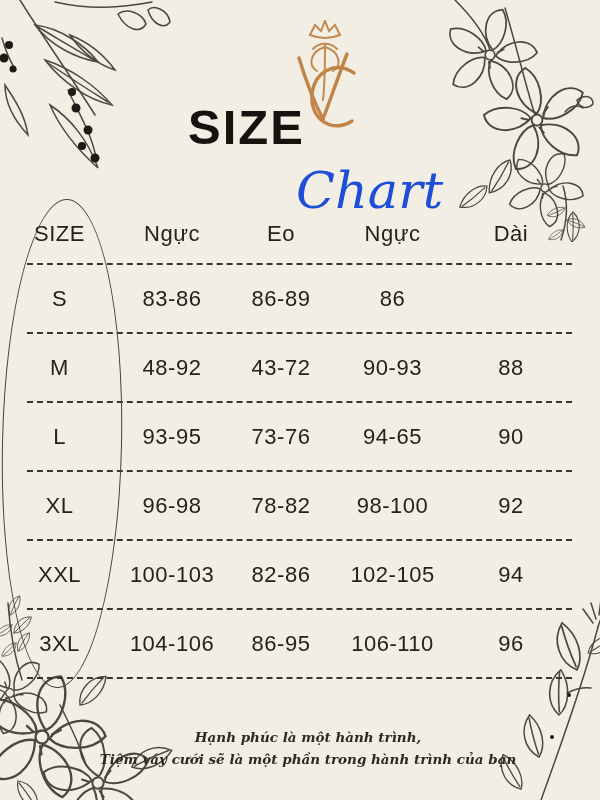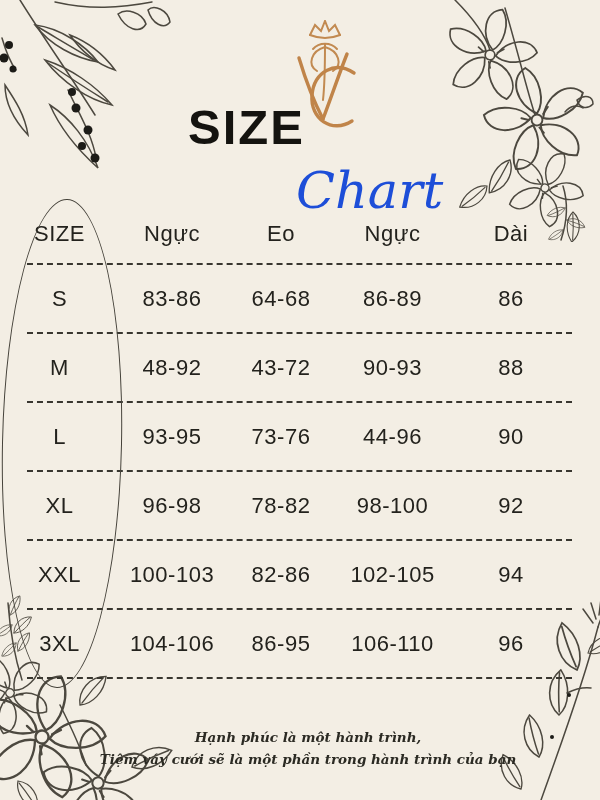--- a/index.html
+++ b/index.html
@@ -178,36 +178,35 @@
     <div class="trow thead">
       <div class="cell c0">SIZE</div>
       <div class="cell">Ngực</div>
       <div class="cell">Eo</div>
       <div class="cell">Ngực</div>
       <div class="cell">Dài</div>
     </div>
     <div class="trow">
       <div class="cell c0">S</div>
       <div class="cell">83-86</div>
-      <div class="cell">64-68</div>
       <div class="cell">86-89</div>
       <div class="cell">86</div>
     </div>
     <div class="trow">
       <div class="cell c0">M</div>
       <div class="cell">48-92</div>
       <div class="cell">43-72</div>
       <div class="cell">90-93</div>
       <div class="cell">88</div>
     </div>
     <div class="trow">
       <div class="cell c0">L</div>
       <div class="cell">93-95</div>
       <div class="cell">73-76</div>
-      <div class="cell">44-96</div>
+      <div class="cell">94-65</div>
       <div class="cell">90</div>
     </div>
     <div class="trow">
       <div class="cell c0">XL</div>
       <div class="cell">96-98</div>
       <div class="cell">78-82</div>
       <div class="cell">98-100</div>
       <div class="cell">92</div>
     </div>
     <div class="trow">

